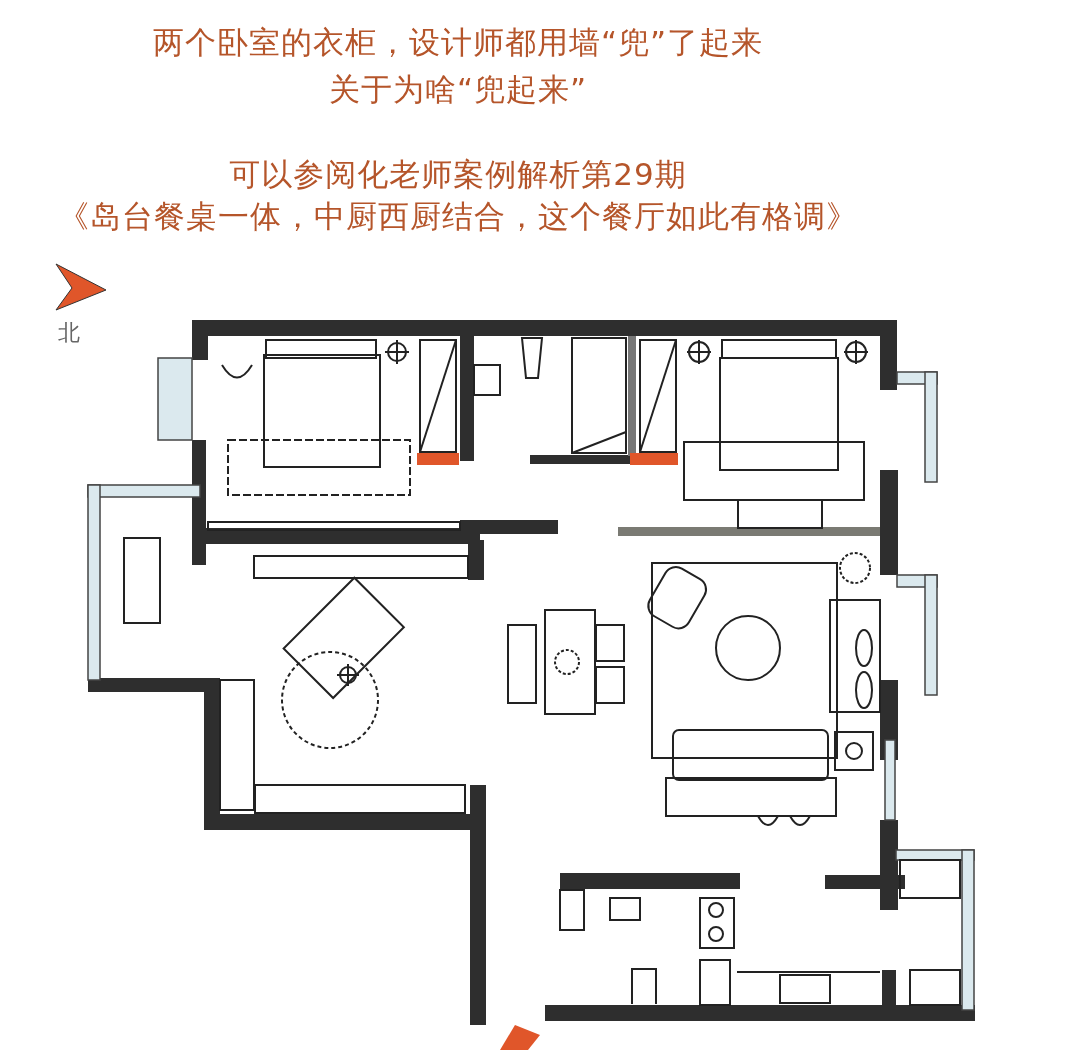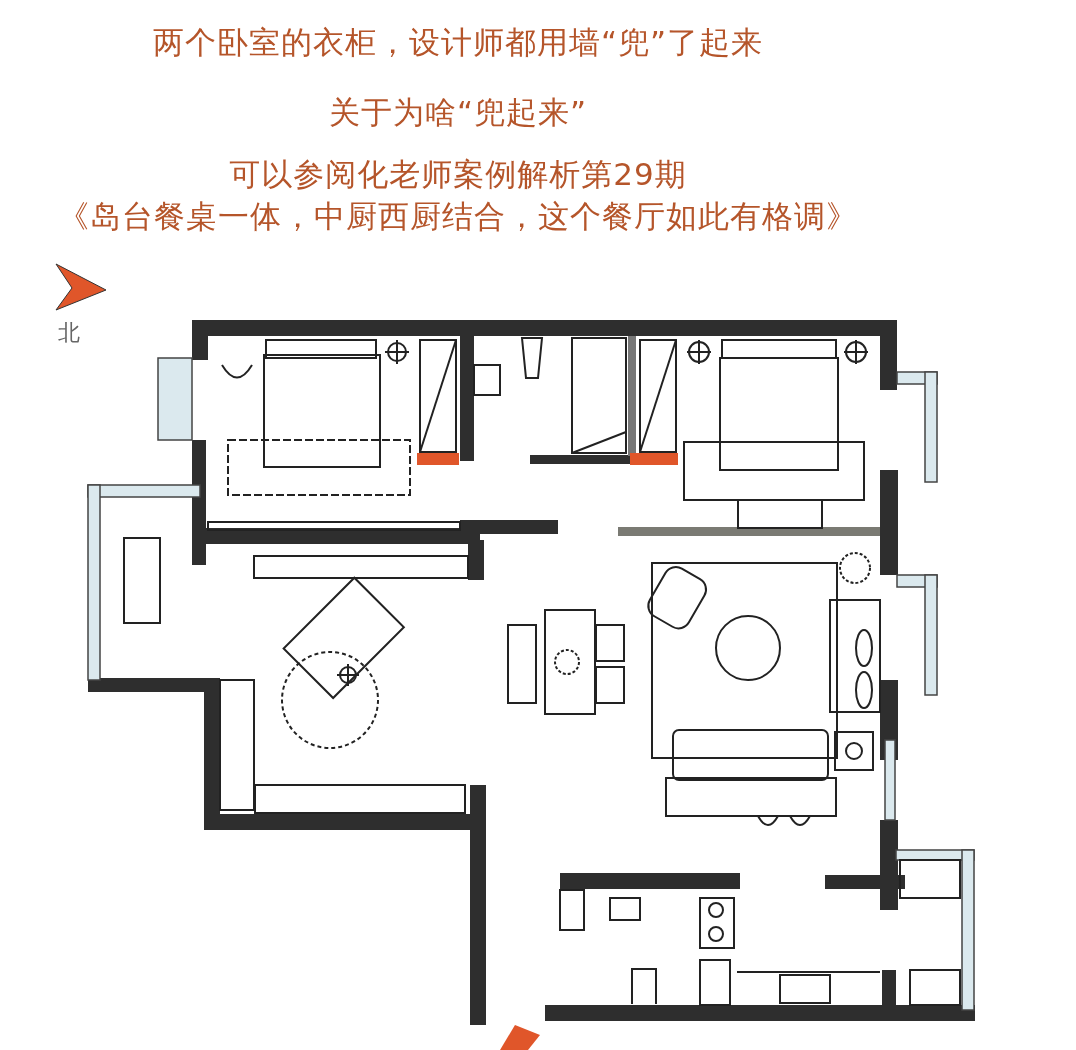--- a/index.html
+++ b/index.html
@@ -1,18 +1,18 @@
 <!DOCTYPE html>
 <html><head>
 <meta charset="utf-8">
 <style>
   html,body{margin:0;padding:0;background:#fff;}
   body{width:1076px;height:1050px;position:relative;overflow:hidden;font-family:"DejaVu Sans",sans-serif;}
   .caption{position:absolute;left:0;width:916px;text-align:center;color:#b5552a;font-size:31px;letter-spacing:1px;}
-  #l1{top:22px;} #l2{top:92px;} #l3{top:138px;margin-top:16px;} #l4{top:196px;font-family:Liberation Serif, serif;}
+  #l1{top:22px;} #l2{top:69px;} #l3{top:138px;margin-top:16px;} #l4{top:196px;font-family:Liberation Serif, serif;}
   .north-label{position:absolute;left:58px;top:318px;font-size:22px;color:#666;}
   svg{position:absolute;left:0;top:0;}
 </style>
 </head>
 <body>
 
 <div class="caption" id="l1">两个卧室的衣柜，设计师都用墙“兜”了起来</div>
 <div class="caption" id="l2">关于为啥“兜起来”</div>
 <div class="caption" id="l3">可以参阅化老师案例解析第29期</div>
 <div class="caption" id="l4">《岛台餐桌一体，中厨西厨结合，这个餐厅如此有格调》</div>

